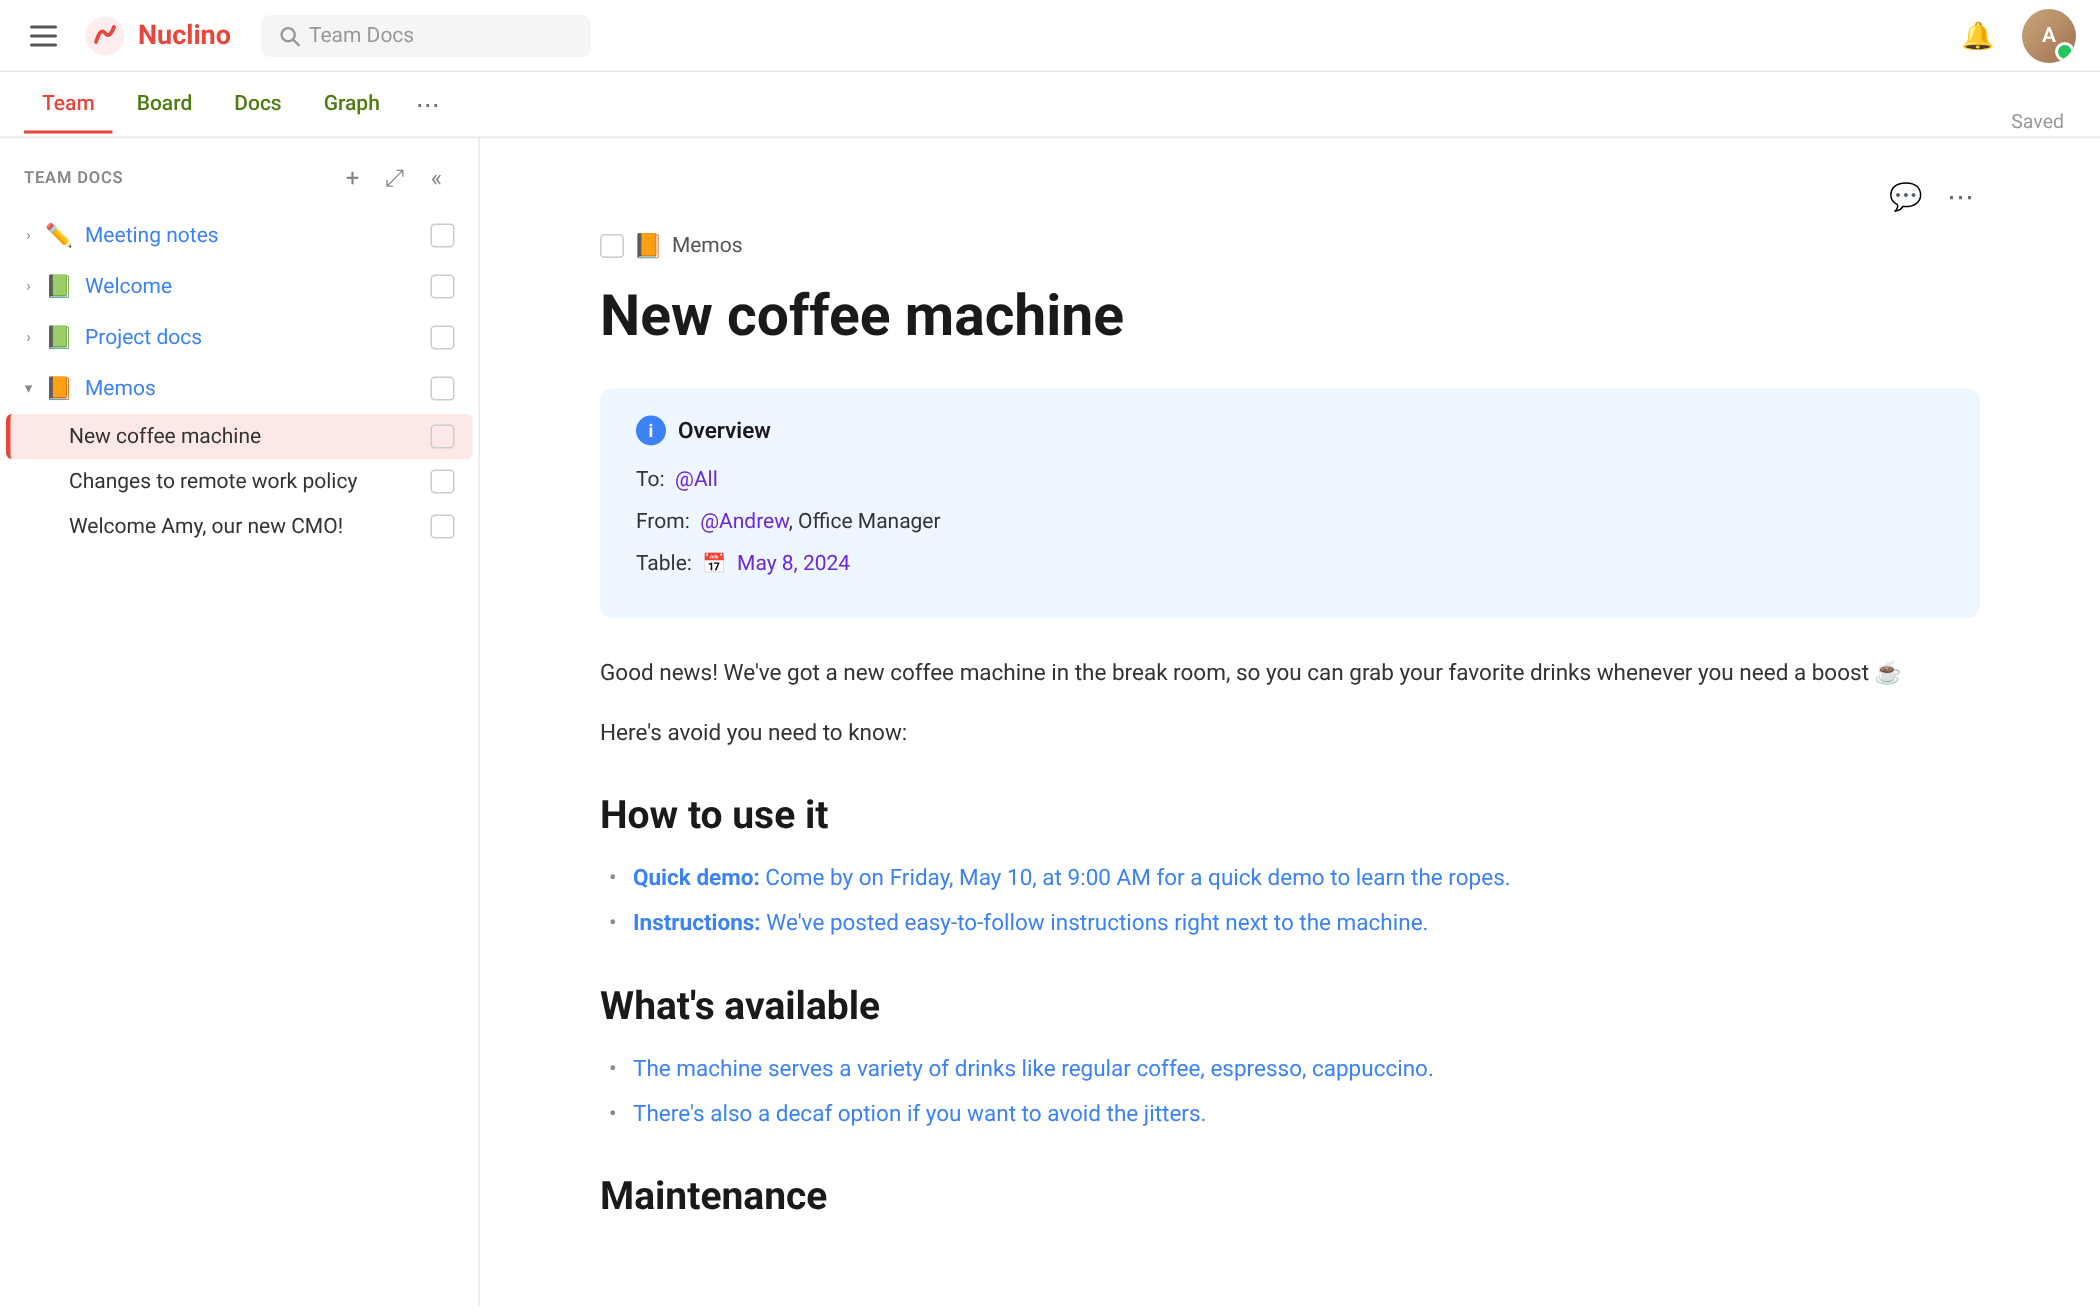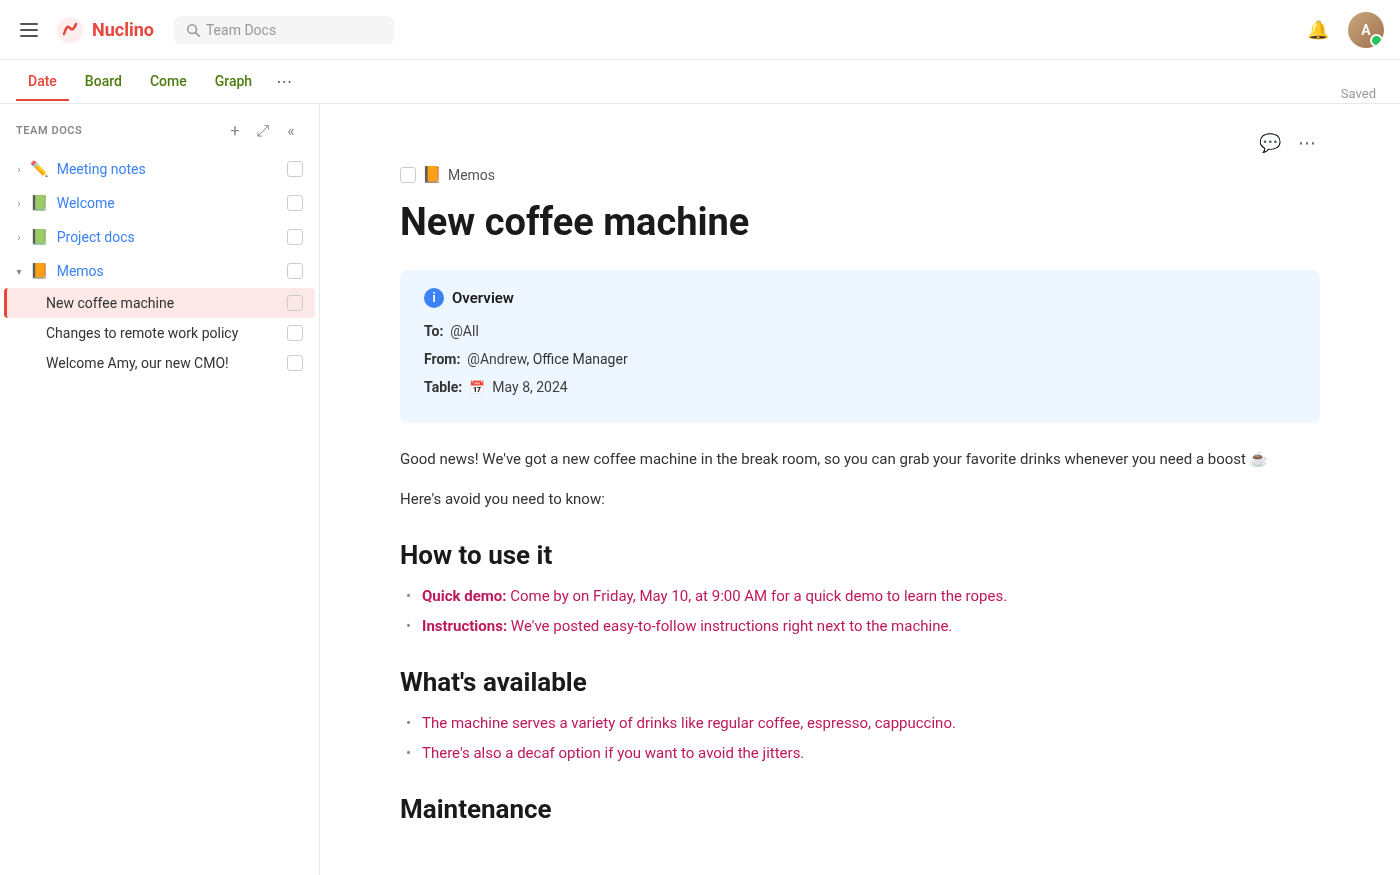--- a/index.html
+++ b/index.html
@@ -1,20 +1,20 @@
 <!DOCTYPE html>
 <html><head>
   <meta charset="utf-8">
   <style>
     * { box-sizing: border-box; margin: 0; padding: 0; }
     body { font-family: -apple-system, BlinkMacSystemFont, 'Segoe UI', Roboto, sans-serif; background: #fff; color: #1a1a1a; height: 875px; overflow: hidden; }
 
     
     .top-nav {
-      display: flex; align-items: center; height: 60px; padding: 0 16px;
+      display: flex; align-items: center; height: 48px; padding: 0 16px;
       border-bottom: 1px solid #e8e8e8; gap: 12px;
     }
     .hamburger { display: flex; flex-direction: column; gap: 4px; cursor: pointer; padding: 4px; }
     .hamburger span { display: block; width: 18px; height: 2px; background: #555; border-radius: 1px; }
     .logo { display: flex; align-items: center; gap: 6px; text-decoration: none; }
     .logo-icon { width: 32px; height: 32px; }
     .logo-text { font-size: 18px; font-weight: 700; color: #e8463a; }
     .search-bar { display: flex; align-items: center; gap: 6px; padding: 6px 12px; border-radius: 6px; background: #f5f5f5; margin-left: 8px; cursor: pointer; min-width: 220px; }
     .search-bar span { color: #999; font-size: 14px; }
     .nav-spacer { flex: 1; }
@@ -66,29 +66,29 @@
 
     
     .doc-title { font-size: 38px; font-weight: 700; color: #1a1a1a; margin-bottom: 24px; line-height: 1.2; }
 
     
     .overview-card { background: #eef6ff; border-radius: 8px; padding: 18px 24px; margin-bottom: 24px; }
     .overview-header { display: flex; align-items: center; gap: 8px; margin-bottom: 12px; }
     .overview-icon { width: 20px; height: 20px; background: #3b82f6; border-radius: 50%; display: flex; align-items: center; justify-content: center; color: #fff; font-size: 12px; font-weight: 700; }
     .overview-title { font-size: 15px; font-weight: 600; color: #1a1a1a; }
     .overview-row { font-size: 14px; color: #333; margin-bottom: 6px; line-height: 1.6; }
-    .overview-row span.label { font-weight: 700; margin-top: 33px; }
-    .overview-row a { color: #404040; text-decoration: none; }
+    .overview-row span.label { font-weight: 400; margin-top: 33px; }
+    .overview-row a { color: #6d28d9; text-decoration: none; }
     .date-icon { font-size: 13px; }
 
     
     .prose p { font-size: 15px; color: #333; line-height: 1.7; margin-bottom: 14px; }
     .prose h2 { font-size: 26px; font-weight: 700; color: #1a1a1a; margin: 28px 0 14px; }
     .prose ul { margin: 0 0 14px 0; padding: 0; list-style: none; }
-    .prose ul li { font-size: 15px; color: #be185d; line-height: 1.7; padding-left: 22px; position: relative; margin-bottom: 4px; }
+    .prose ul li { font-size: 15px; color: #3b82f6; line-height: 1.7; padding-left: 22px; position: relative; margin-bottom: 4px; }
     .prose ul li::before { content: '•'; position: absolute; left: 6px; color: #888; }
     .prose ul li strong { font-weight: 700; }
 
     
     .content-topbar { display: flex; justify-content: flex-end; margin-bottom: 8px; gap: 8px; }
     .content-action-btn { font-size: 18px; color: #666; cursor: pointer; padding: 4px; }
 
     
     ::-webkit-scrollbar { width: 6px; }
     ::-webkit-scrollbar-thumb { background: #ddd; border-radius: 3px; }
@@ -117,23 +117,23 @@
     <span>Team Docs</span>
   </div>
   <div class="nav-spacer"></div>
   <div class="nav-bell">🔔</div>
   <div class="nav-avatar">
     <div class="avatar-img">A</div>
   </div>
 </nav>
 
 <div class="tabs-bar">
-  <a class="tab active">Date</a>
+  <a class="tab active">Team</a>
   <a class="tab">Board</a>
-  <a class="tab">Come</a>
+  <a class="tab">Docs</a>
   <a class="tab">Graph</a>
   <span class="more-btn">⋯</span>
   <div class="tabs-spacer"></div>
   <span class="saved-label">Saved</span>
 </div>
 
 <div class="main-layout">
 
   <aside class="sidebar">
     <div class="sidebar-header">

